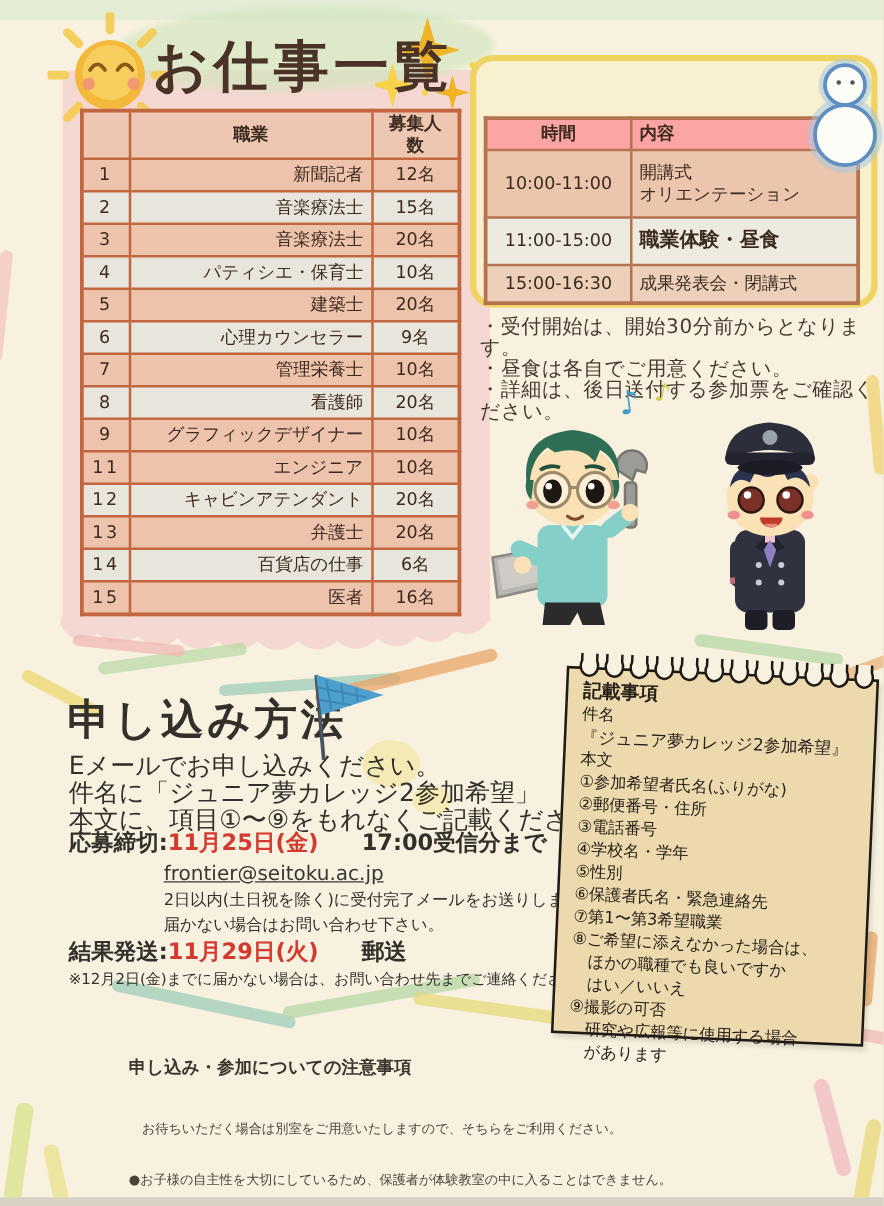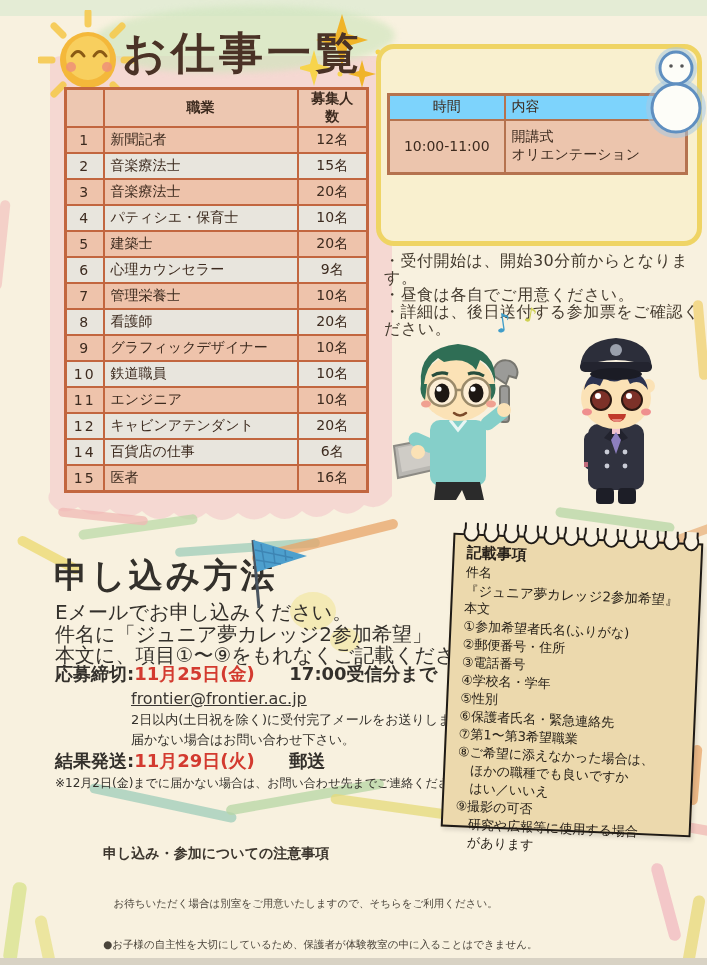--- a/index.html
+++ b/index.html
@@ -21,31 +21,31 @@
   .main-title { position:absolute; left:122px; top:24px; font-size:44px; font-weight:bold; color:#4a3226; letter-spacing:4px; }
   .sun { position:absolute; left:38px; top:10px; }
   .sparkles { position:absolute; left:300px; top:12px; }
 
   
   .job-table-wrap { position:absolute; left:64px; top:87px; }
   table.jobs { border-collapse:collapse; border:3px solid #c2663f; background:#eec3ab; }
   table.jobs td, table.jobs th { border:2px solid #c2663f; padding:0 6px; font-size:14px; color:#3d2b1f; height:26px; }
   table.jobs th { height:29px; font-weight:bold; font-size:14px; background:#edc7b1; }
   td.c-num { width:38px; text-align:center; letter-spacing:2px; }
-  td.c-job { width:194px; text-align:left; padding-left:9px; }
+  td.c-job { width:194px; text-align:right; padding-left:9px; }
   td.c-cnt, th.c-cnt { width:70px; text-align:center; }
   tr.odd td { background:#eec3ab; }
   tr.even td { background:#e8e5dd; }
 
   
   .tt-box { position:absolute; left:376px; top:44px; width:326px; height:202px; background:#f9f0cf; border:5px solid #efd464; border-radius:18px; }
   .tt-title { position:absolute; left:14px; top:4px; font-size:29px; font-weight:bold; color:#5b3a26; letter-spacing:2px; }
   table.tt { position:absolute; left:6px; top:44px; border-collapse:collapse; border:3px solid #b5734f; }
   table.tt td, table.tt th { border:2px solid #b5734f; font-size:14px; color:#3d2b1f; padding:2px 6px; }
-  table.tt th { height:25px; background:#7dd3fc; font-weight:normal; }
+  table.tt th { height:25px; background:#fca5a5; font-weight:bold; }
   th.tt-time, td.tt-time { width:116px; text-align:center; }
   th.tt-content, td.tt-content { width:182px; text-align:left; }
   tr.tt-r0 td { background:#ecc5ad; height:54px; }
   tr.tt-r1 td { background:#edebe0; height:38px; }
   tr.tt-r1 .tt-content { font-weight:bold; font-size:16px; }
   tr.tt-r2 td { background:#ecd0ba; height:31px; }
   .tt-time { font-size:15px; }
   .snowman { position:absolute; left:638px; top:40px; }
   .tt-notes { position:absolute; left:384px; top:252px; font-size:16px; line-height:17px; color:#433a2e; letter-spacing:.5px; }
 
@@ -196,33 +196,33 @@
       <tr class="even">
             <td class="c-num">8</td>
             <td class="c-job">看護師</td>
             <td class="c-cnt">20名</td>
           </tr>
       <tr class="odd">
             <td class="c-num">9</td>
             <td class="c-job">グラフィックデザイナー</td>
             <td class="c-cnt">10名</td>
           </tr>
-      <tr class="even">
-            <td class="c-num">10</td>
-            <td class="c-job">鉄道職員</td>
-            <td class="c-cnt">10名</td>
-          </tr>
       <tr class="odd">
             <td class="c-num">11</td>
             <td class="c-job">エンジニア</td>
             <td class="c-cnt">10名</td>
           </tr>
       <tr class="even">
             <td class="c-num">12</td>
             <td class="c-job">キャビンアテンダント</td>
+            <td class="c-cnt">20名</td>
+          </tr>
+      <tr class="odd">
+            <td class="c-num">13</td>
+            <td class="c-job">弁護士</td>
             <td class="c-cnt">20名</td>
           </tr>
       <tr class="even">
             <td class="c-num">14</td>
             <td class="c-job">百貨店の仕事</td>
             <td class="c-cnt">6名</td>
           </tr>
       <tr class="odd">
             <td class="c-num">15</td>
             <td class="c-job">医者</td>
@@ -239,20 +239,28 @@
         <th class="tt-time">時間</th>
         <th class="tt-content">内容</th>
       </tr>
       <tr class="tt-r0">
         <td class="tt-time">10:00-11:00</td>
         <td class="tt-content">
           <div>開講式</div>
           <div>オリエンテーション</div>
         </td>
       </tr>
+      <tr class="tt-r1">
+        <td class="tt-time">11:00-15:00</td>
+        <td class="tt-content">職業体験・昼食</td>
+      </tr>
+      <tr class="tt-r2">
+        <td class="tt-time">15:00-16:30</td>
+        <td class="tt-content">成果発表会・閉講式</td>
+      </tr>
     </tbody>
       </table>
   </div>
 
   <svg class="snowman" width="75" height="105" viewBox="0 0 75 105">
     <circle cx="38" cy="28" r="21" fill="#a5c8e4" opacity="0.55"></circle>
     <circle cx="38" cy="68" r="30" fill="#a5c8e4" opacity="0.55"></circle>
     <circle cx="38" cy="28" r="16" fill="#fdfdf8" stroke="#5f8fc0" stroke-width="3"></circle>
     <circle cx="38" cy="68" r="24" fill="#fdfdf8" stroke="#5f8fc0" stroke-width="3"></circle>
     <circle cx="33" cy="26" r="1.8" fill="#555"></circle>
@@ -369,21 +377,21 @@
     <div>Eメールでお申し込みください。</div>
     <div>件名に「ジュニア夢カレッジ2参加希望」</div>
     <div>本文に、項目①〜⑨をもれなくご記載ください。</div>
   </div>
 
   <div class="deadline-line">
     <span>応募締切:</span><span class="red">11月25日(金)</span>
     <span style="display:inline-block;width:22px;"></span>
     <span>17:00受信分まで</span>
   </div>
-  <div class="email-link">frontier@frontier.ac.jp</div>
+  <div class="email-link">frontier@seitoku.ac.jp</div>
   <div class="email-note1">2日以内(土日祝を除く)に受付完了メールをお送りします。</div>
   <div class="email-note2">届かない場合はお問い合わせ下さい。</div>
   <div class="result-line">
     <span>結果発送:</span><span class="red">11月29日(火)</span>
     <span style="display:inline-block;width:22px;"></span>
     <span>郵送</span>
   </div>
   <div class="result-note">※12月2日(金)までに届かない場合は、お問い合わせ先までご連絡ください。</div>
 
   <div class="notepad">

